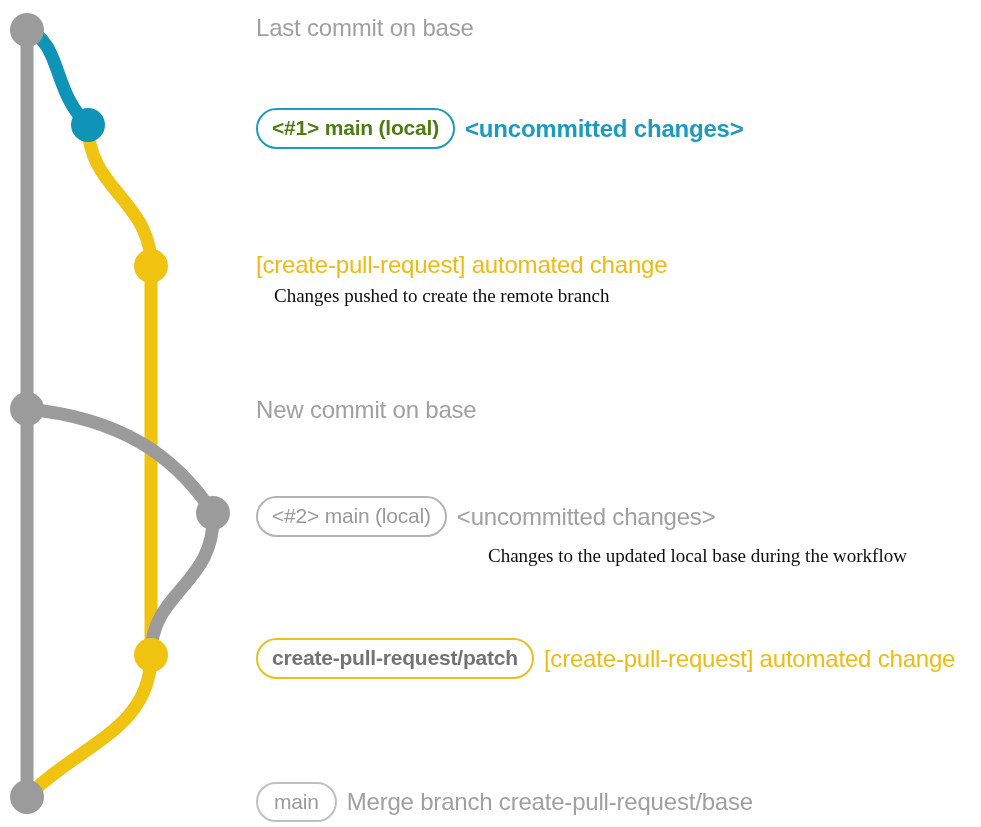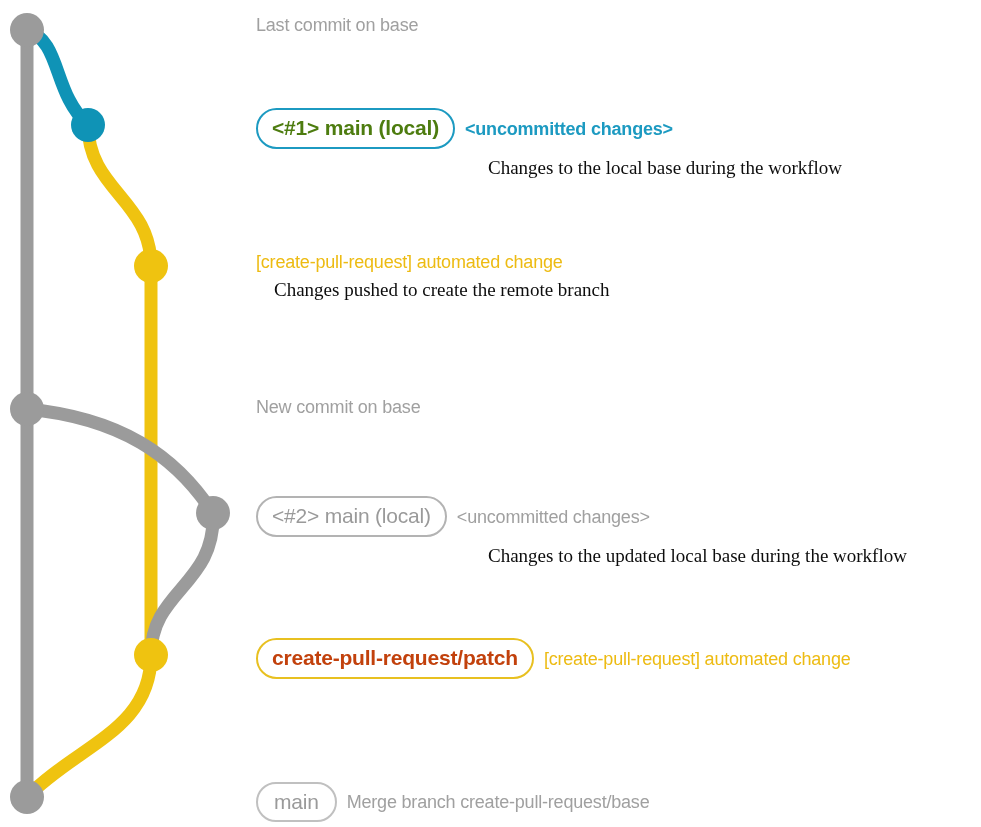--- a/index.html
+++ b/index.html
@@ -62,32 +62,32 @@
     letter-spacing: -0.2px;
   }
   .ref-pill.gray {
     border-color: #b3b3b3;
     color: #9a9a9a;
     font-weight: 400;
     text-align: right;
   }
   .ref-pill.yellow {
     border-color: #e8c020;
-    color: #c2410c;
+    color: #737373;
     font-weight: 700;
   }
   .ref-pill.gray-thin {
     border-color: #c0c0c0;
     color: #9a9a9a;
     font-weight: 400;
     padding: 7px 16px 8px 16px;
   }
 
   .subject {
-    font-size: 18px;
+    font-size: 24px;
     line-height: 1;
     letter-spacing: -0.2px;
   }
   .subject.blue   { color: #1c9ac1; font-weight: 700; }
   .subject.gray   { color: #a0a0a0; font-weight: 400; }
   .subject.yellow { color: #edbb12; font-weight: 400; }
 
   .description {
     font-family: "Liberation Serif", serif;
     font-size: 19px;
@@ -143,21 +143,20 @@
     <div class="headline">
       <span class="subject gray">Last commit on base</span>
     </div>
   </div>
 
   <div class="commit-row" style="left:256px; top:108px;">
     <div class="headline">
       <span class="ref-pill">&lt;#1&gt; main (local)</span>
       <span class="subject blue">&lt;uncommitted changes&gt;</span>
     </div>
-    <div class="description desc-i1">Changes to the local base during the workflow</div>
   </div>
 
   <div class="commit-row" style="left:256px; top:253px;">
     <div class="headline">
       <span class="subject yellow">[create-pull-request] automated change</span>
     </div>
     <div class="description desc-i2">Changes pushed to create the remote branch</div>
   </div>
 
   <div class="commit-row" style="left:256px; top:398px;">

